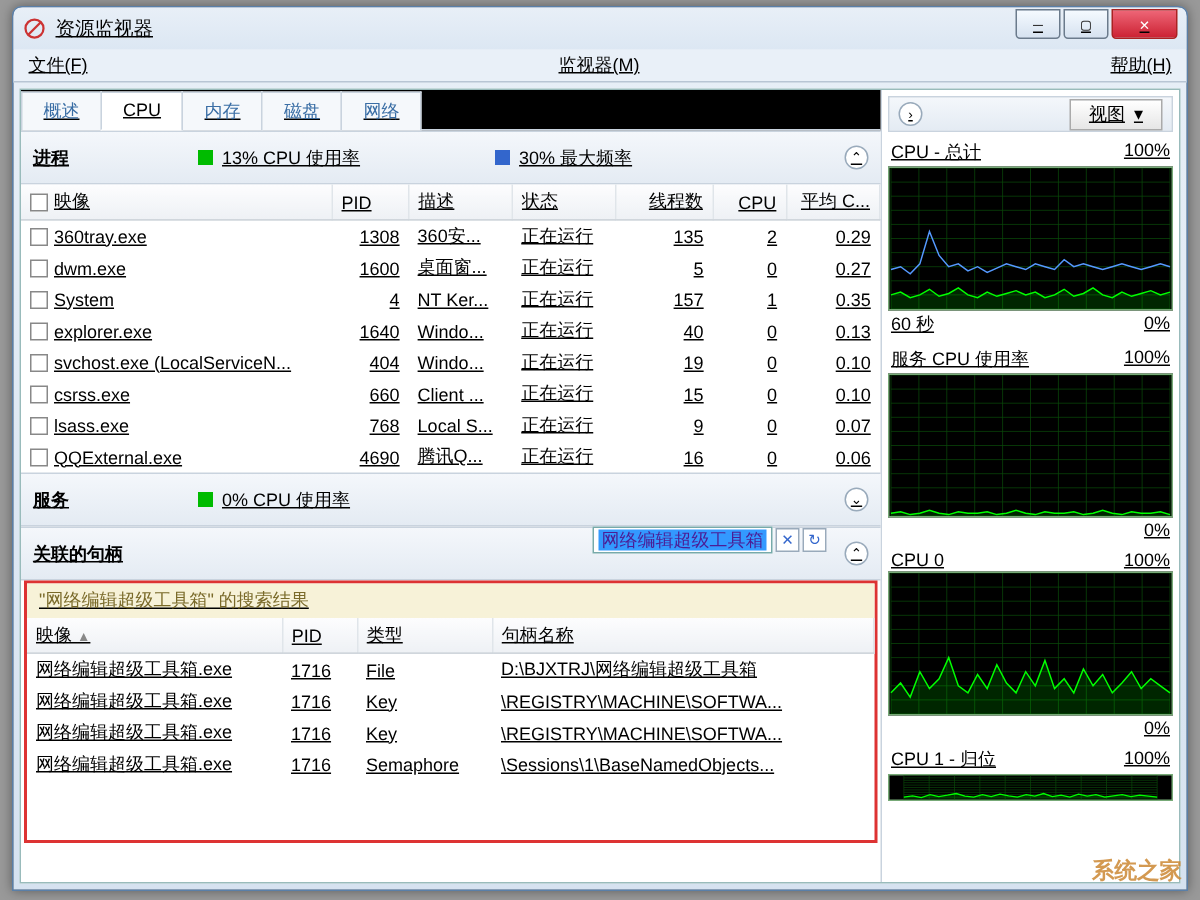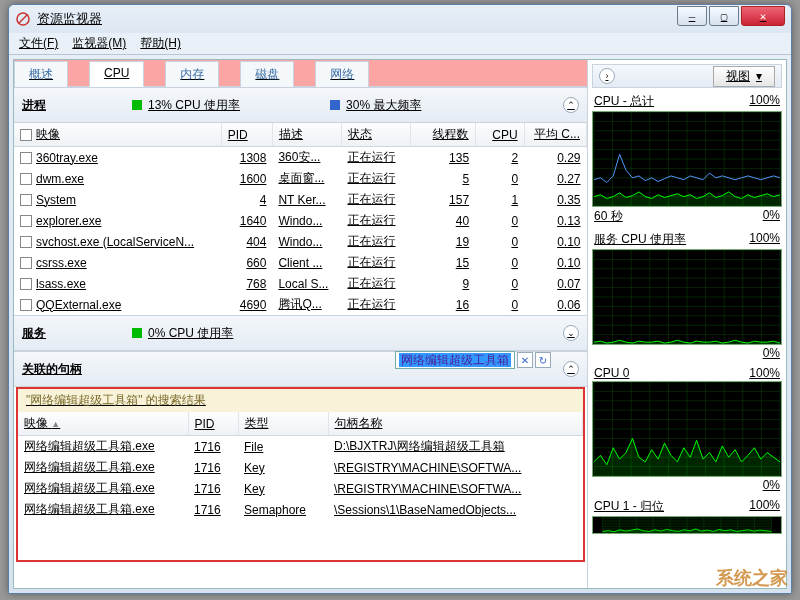--- a/index.html
+++ b/index.html
@@ -4,26 +4,26 @@
 <style>
 * { box-sizing: border-box; margin: 0; padding: 0; font-family: "Microsoft YaHei", "Segoe UI", sans-serif; font-size: 12px; }
 body { background: #999; width: 800px; height: 600px; overflow: hidden; position: relative; }
 .window { background: linear-gradient(#e8eff7, #d6e2f0); border: 1px solid #5a7fa8; box-shadow: 0 0 8px rgba(0,0,0,0.4); position: absolute; top: 4px; left: 8px; right: 8px; bottom: 6px; border-radius: 6px 6px 0 0; display: flex; flex-direction: column; text-decoration: underline; }
 .titlebar { height: 28px; display: flex; align-items: center; padding: 0 6px; background: linear-gradient(#e8eff7,#dce7f3); border-radius: 6px 6px 0 0; }
 .titlebar .icon { width: 16px; height: 16px; margin-right: 6px; display: inline-flex; align-items: center; justify-content: center; }
 .titlebar .title { flex: 1; font-size: 13px; color: #000; }
 .winbtns { display: flex; gap: 2px; margin-top: -6px; }
 .winbtn { width: 30px; height: 20px; border: 1px solid #6b7b8c; background: linear-gradient(#f5faff,#d6e2f0); display: flex; align-items: center; justify-content: center; font-family: monospace; font-size: 11px; color: #333; border-radius: 0 0 3px 3px; }
 .winbtn.close { width: 44px; background: linear-gradient(#e67,#c23); color: #fff; border-color: #a22; }
-.menubar { height: 22px; display: flex; align-items: center; gap: 14px; padding: 0 10px; background: #e9f0f8; border-bottom: 1px solid #b8c5d4; }
+.menubar { height: 22px; display: flex; align-items: center; gap: 14px; padding: 0 10px; background: #e9f0f8; border-bottom: 1px solid #b8c5d4; justify-content: space-between; }
 .menubar span { color: #000; }
 .content { flex: 1; background: #fff; margin: 4px; border: 1px solid #9bb; display: flex; overflow: hidden; }
 .left { flex: 1; display: flex; flex-direction: column; border-right: 1px solid #c9d3de; }
 .right { width: 198px; background: #fff; display: flex; flex-direction: column; padding: 4px; gap: 4px; position: relative; }
-.tabs { display: flex; background: #fca5a5; border-bottom: 1px solid #c9d3de; gap: 22px; }
+.tabs { display: flex; background: #000000; border-bottom: 1px solid #c9d3de; }
 .tab { padding: 4px 14px; border: 1px solid #c9d3de; border-bottom: none; background: #f5f8fb; color: #3a6ea5; margin-right: -1px; position: relative; top: 1px; }
 .tab.active { background: #fff; color: #000; border-bottom: 1px solid #fff; }
 .section-head { height: 36px; background: linear-gradient(#f4f7fb,#e4ebf3); border-top: 1px solid #c9d3de; border-bottom: 1px solid #c9d3de; display: flex; align-items: center; padding: 0 8px; gap: 30px; }
 .section-head .sname { font-weight: bold; min-width: 80px; }
 .section-head .meter { display: flex; align-items: center; gap: 6px; }
 .sq { width: 10px; height: 10px; display: inline-block; }
 .expand { margin-left: auto; width: 16px; height: 16px; border: 1px solid #9ab; border-radius: 50%; display: flex; align-items: center; justify-content: center; background: #fff; font-size: 9px; }
 .table { width: 100%; border-collapse: collapse; }
 .table th { text-align: left; font-weight: normal; padding: 3px 6px; background: linear-gradient(#fdfdfe,#eef1f5); border-right: 1px solid #e0e5ea; border-bottom: 1px solid #d0d6dc; color: #000; }
 .table td { padding: 2px 6px; white-space: nowrap; overflow: hidden; text-overflow: ellipsis; }
@@ -34,21 +34,21 @@
 .search-input-wrap { position: absolute; right: 36px; top: 0; display: flex; align-items: center; gap: 2px; }
 .search-input { width: 120px; height: 18px; border: 1px solid #7aa; background: #fff; color: #000; padding: 0 3px; }
 .search-input::selection { background: #3399ff; color: #fff; }
 .sel { background: #3399ff; color: #4c1d95; padding: 0 2px; }
 .tinybtn { width: 16px; height: 16px; border: 1px solid #9ab; display: flex; align-items: center; justify-content: center; background: #fff; font-size: 10px; color: #36c; }
 .chart { background: #000; border: 1px solid #7a7; height: 96px; position: relative; }
 .chart-title { display: flex; justify-content: space-between; font-size: 11px; padding: 1px 2px; }
 .chart svg { position: absolute; inset: 0; width: 100%; height: 100%; }
 .right-top { height: 24px; background: linear-gradient(#f4f7fb,#e4ebf3); border: 1px solid #c9d3de; display: flex; align-items: center; padding: 0 6px; gap: 8px; }
 .viewbtn { border: 1px solid #aaa; background: linear-gradient(#fff,#e6e6e6); padding: 1px 12px; display: flex; align-items: center; gap: 6px; margin-left: auto; }
-.watermark { position: absolute; right: 12px; bottom: 10px; font-size: 18px; color: #cc8833; font-weight: bold; opacity: 0.85; pointer-events: none; }
+.watermark { position: absolute; right: 12px; bottom: 10px; font-size: 15px; color: #cc8833; font-weight: bold; opacity: 0.85; pointer-events: none; }
 .proc-section { flex: 0 0 auto; }
 .svc-section { flex: 0 0 auto; }
 </style>
 </head>
 <body>
 
 <div class="window">
   <div class="titlebar">
     <span class="icon">
       <svg width="14" height="14">

